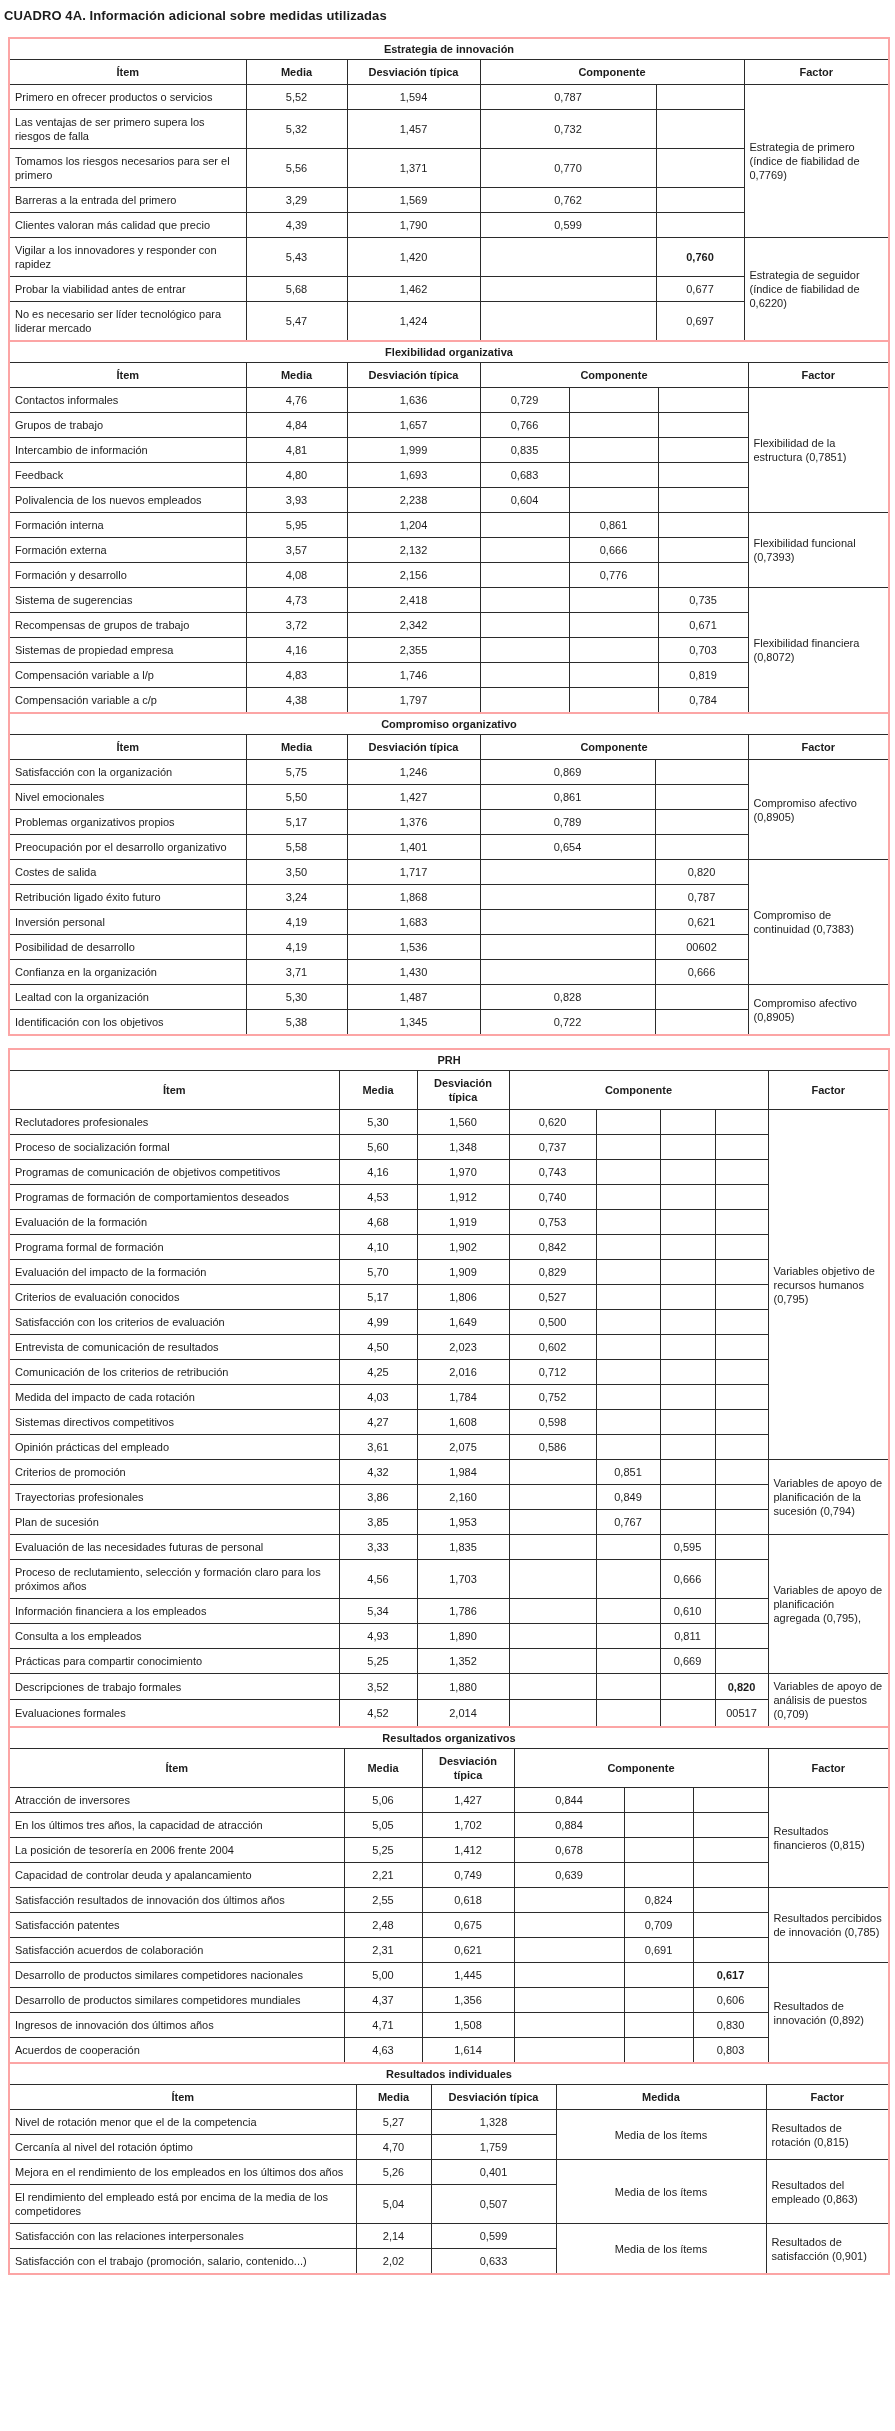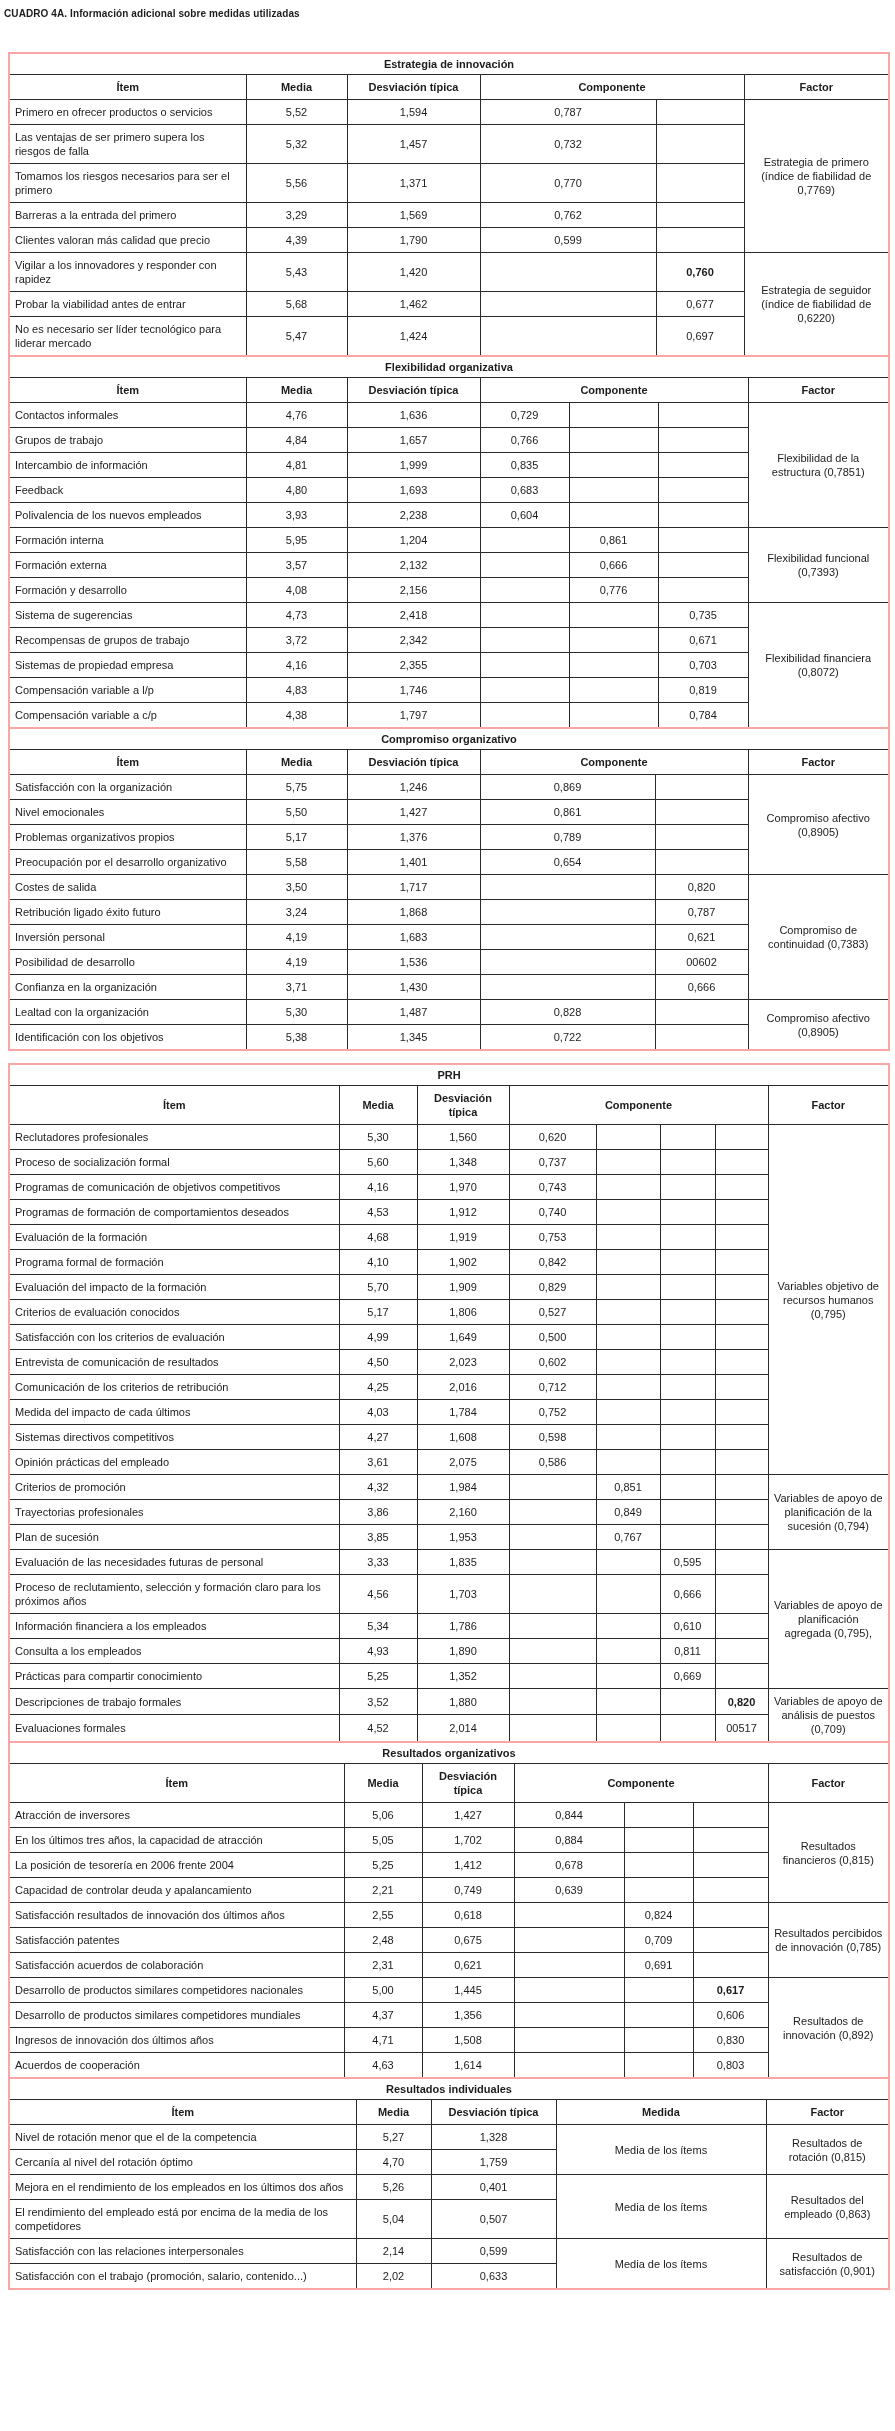--- a/index.html
+++ b/index.html
@@ -2,24 +2,24 @@
 <html><head>
 <meta charset="utf-8">
 <style>
   html, body { margin:0; padding:0; background:#ffffff; }
   body {
     width:895px;
     font-family:"Liberation Sans", sans-serif;
     color:#1c1c1c;
   }
   .title {
-    font-size:10px;
+    font-size:13px;
     font-weight:bold;
     padding:8px 0 0 4px;
-    margin-bottom:33px;
+    margin-bottom:14px;
     letter-spacing:0.1px;
   }
   table.sec {
     border-collapse:collapse;
     table-layout:fixed;
     margin-left:8px;
     border:2px solid #fca5a5;
   }
   table.sec.joined { margin-top:-2px;border-radius:24px; }
   table.sec.gap { margin-top:12px; }
@@ -32,21 +32,21 @@
     vertical-align:middle;
     overflow:hidden;
     word-wrap:break-word;
   }
   table.sec td.band {
     font-weight:bold;
     padding:3px 4px;
   }
   table.sec td.h { font-weight:bold; }
   table.sec td.item { text-align:left; }
-  table.sec td.factor { text-align:center; }
+  table.sec td.factor { text-align:left; }
   table.sec td.b { font-weight:bold;text-align:center; }
 </style>
 </head>
 <body>
 
 <div class="title">CUADRO 4A. Información adicional sobre medidas utilizadas</div>
 
 <div id="tables">
     <table class="sec">
       <colgroup>
@@ -476,21 +476,21 @@
         <tr>
           <td class="item">Comunicación de los criterios de retribución</td>
           <td>4,25</td>
           <td>2,016</td>
           <td>0,712</td>
           <td></td>
           <td></td>
           <td></td>
         </tr>
         <tr>
-          <td class="item">Medida del impacto de cada últimos</td>
+          <td class="item">Medida del impacto de cada rotación</td>
           <td>4,03</td>
           <td>1,784</td>
           <td>0,752</td>
           <td></td>
           <td></td>
           <td></td>
         </tr>
         <tr>
           <td class="item">Sistemas directivos competitivos</td>
           <td>4,27</td>

